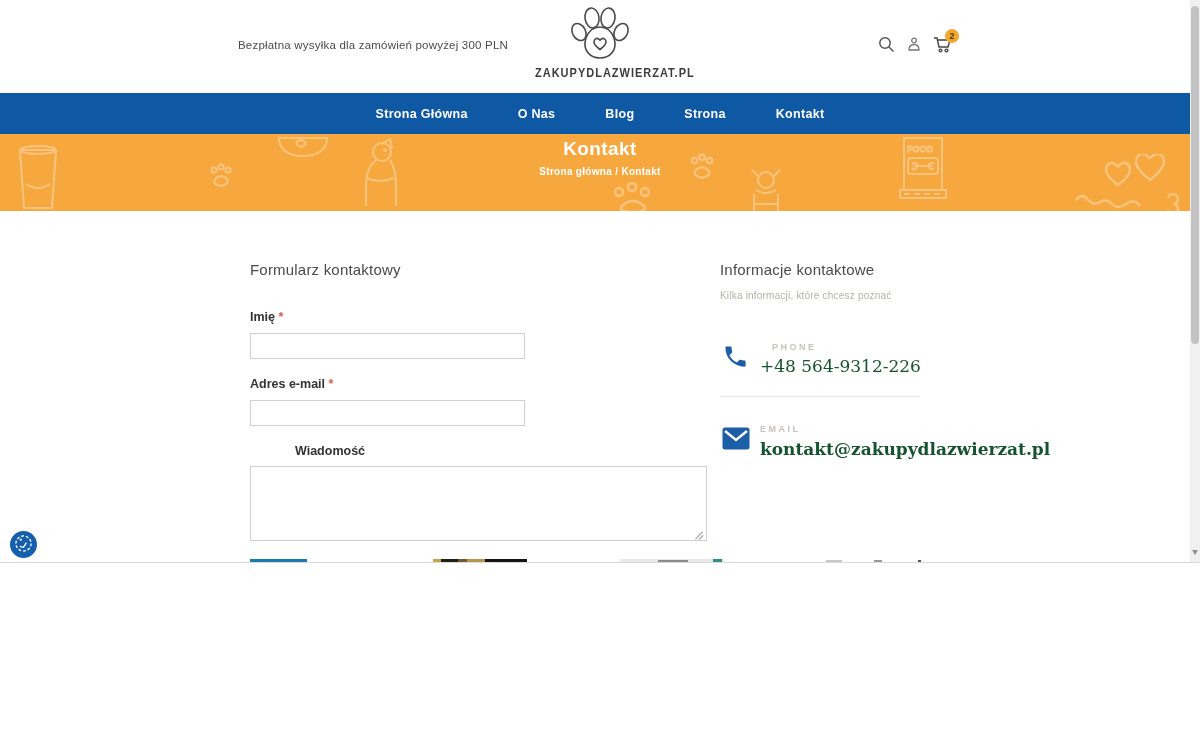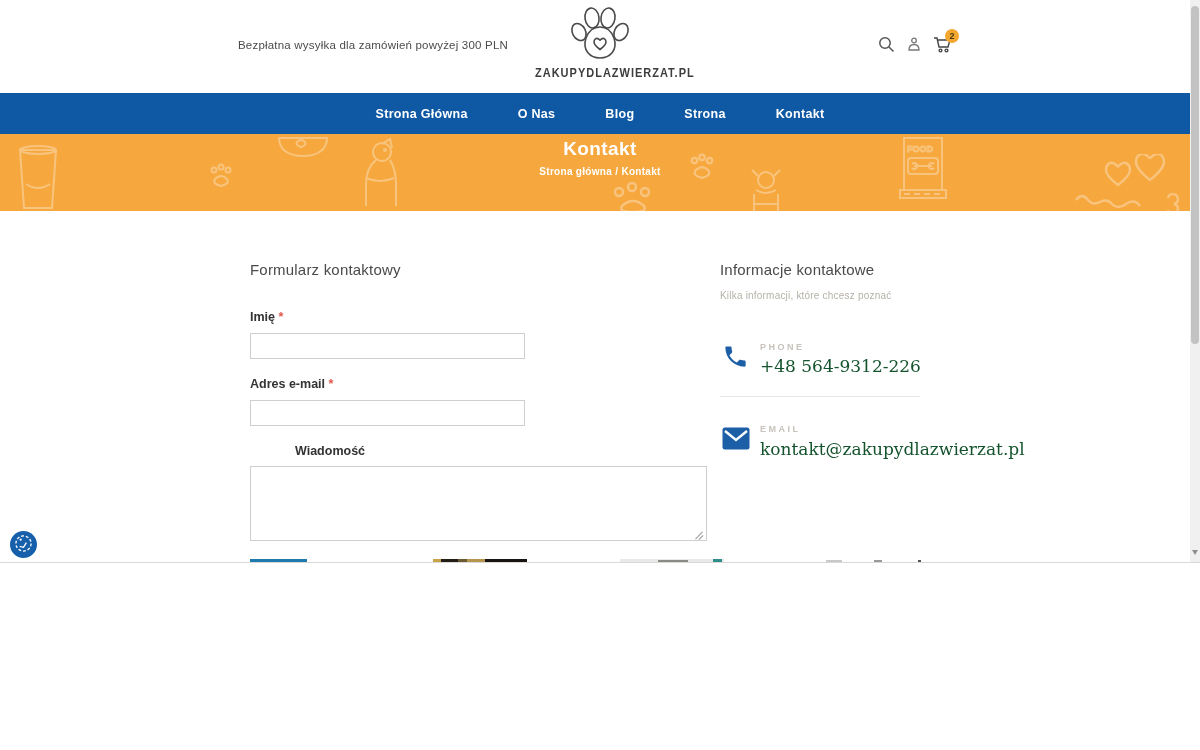--- a/index.html
+++ b/index.html
@@ -279,33 +279,33 @@
     <button class="submit-btn"></button>
 
     <div class="section-title" style="left:720px; top:261px;">Informacje kontaktowe</div>
     <div class="contact-subtitle">Kilka informacji, które chcesz poznać</div>
 
     <span class="info-icon" style="top:343px;">
       <svg width="27" height="27" viewBox="0 0 24 24" fill="#1d5fa6">
         <path d="M6.62 10.79c1.44 2.83 3.76 5.14 6.59 6.59l2.2-2.21c.27-.27.67-.36 1.02-.24 1.12.37 2.33.57 3.57.57.55 0 1 .45 1 1V20c0 .55-.45 1-1 1-9.39 0-17-7.61-17-17 0-.55.45-1 1-1h3.5c.55 0 1 .45 1 1 0 1.25.2 2.45.57 3.57.11.35.03.74-.25 1.02l-2.2 2.2z"></path>
       </svg>
     </span>
-    <div class="info-label" style="top:342px;">PHONE</div>
+    <div class="info-label" style="top:342px;margin-left:12px;">PHONE</div>
     <div class="info-value" style="top:356px;">+48 564-9312-226</div>
 
     <div class="info-divider"></div>
 
     <span class="info-icon" style="top:427px;">
       <svg width="28" height="23" viewBox="0 0 28 23" fill="none">
         <rect x="0.5" y="0.5" width="27" height="22" rx="2.5" fill="#1d5fa6"></rect>
         <path d="M3 4 L14 13 L25 4" stroke="#fff" stroke-width="2.4" fill="none"></path>
       </svg>
     </span>
     <div class="info-label" style="top:424px;">EMAIL</div>
-    <div class="info-value" style="top:439px;">kontakt@zakupydlazwierzat.pl</div>
+    <div class="info-value" style="top:439px;font-weight:bold;">kontakt@zakupydlazwierzat.pl</div>
 
     <div class="strip strip-dark"></div>
     <div class="strip strip-light">
       <span class="mini-text"></span>
       <span class="teal-chip"></span>
     </div>
     <div class="strip-faint" style="left:826px; width:16px; height:3px;"></div>
     <div class="strip-faint" style="left:874px; width:8px; height:3px; background:#9a9a9a;"></div>
     <div class="strip-faint" style="left:918px; width:3px; height:4px; background:#555;"></div>
 

